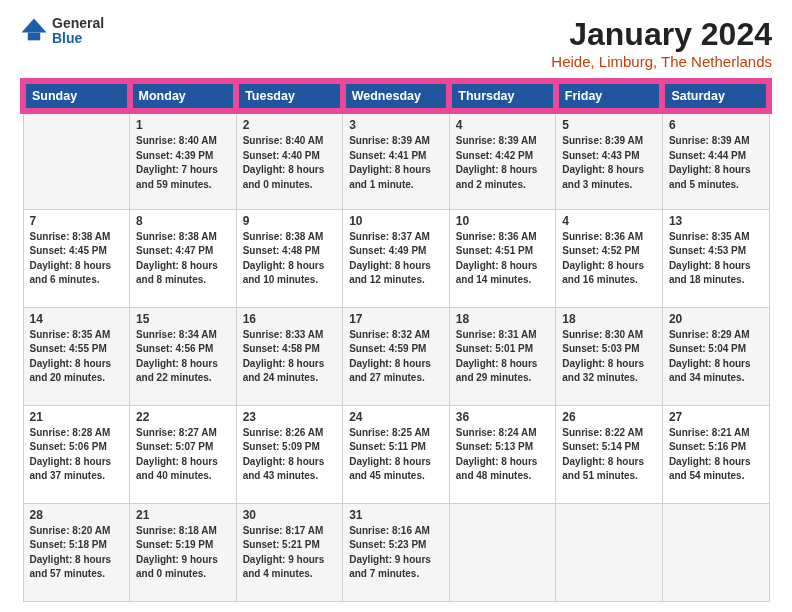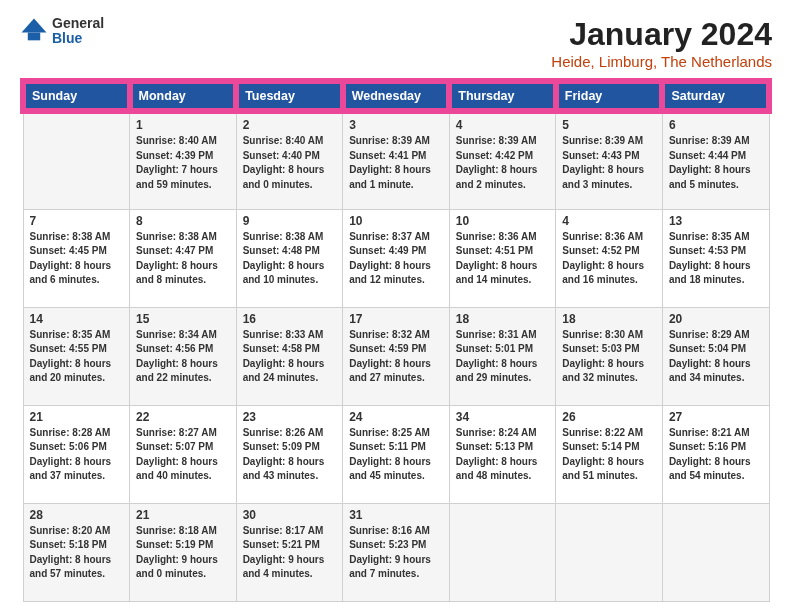--- a/index.html
+++ b/index.html
@@ -157,21 +157,21 @@
           <td><span class="day-num">17</span><span class="day-detail">Sunrise: 8:32 AM<br>Sunset: 4:59 PM<br>Daylight: 8 hours and 27 minutes.</span></td>
           <td><span class="day-num">18</span><span class="day-detail">Sunrise: 8:31 AM<br>Sunset: 5:01 PM<br>Daylight: 8 hours and 29 minutes.</span></td>
           <td><span class="day-num">18</span><span class="day-detail">Sunrise: 8:30 AM<br>Sunset: 5:03 PM<br>Daylight: 8 hours and 32 minutes.</span></td>
           <td><span class="day-num">20</span><span class="day-detail">Sunrise: 8:29 AM<br>Sunset: 5:04 PM<br>Daylight: 8 hours and 34 minutes.</span></td>
         </tr>
         <tr>
           <td><span class="day-num">21</span><span class="day-detail">Sunrise: 8:28 AM<br>Sunset: 5:06 PM<br>Daylight: 8 hours and 37 minutes.</span></td>
           <td><span class="day-num">22</span><span class="day-detail">Sunrise: 8:27 AM<br>Sunset: 5:07 PM<br>Daylight: 8 hours and 40 minutes.</span></td>
           <td><span class="day-num">23</span><span class="day-detail">Sunrise: 8:26 AM<br>Sunset: 5:09 PM<br>Daylight: 8 hours and 43 minutes.</span></td>
           <td><span class="day-num">24</span><span class="day-detail">Sunrise: 8:25 AM<br>Sunset: 5:11 PM<br>Daylight: 8 hours and 45 minutes.</span></td>
-          <td><span class="day-num">34</span><span class="day-detail">Sunrise: 8:24 AM<br>Sunset: 5:13 PM<br>Daylight: 8 hours and 48 minutes.</span></td>
+          <td><span class="day-num">36</span><span class="day-detail">Sunrise: 8:24 AM<br>Sunset: 5:13 PM<br>Daylight: 8 hours and 48 minutes.</span></td>
           <td><span class="day-num">26</span><span class="day-detail">Sunrise: 8:22 AM<br>Sunset: 5:14 PM<br>Daylight: 8 hours and 51 minutes.</span></td>
           <td><span class="day-num">27</span><span class="day-detail">Sunrise: 8:21 AM<br>Sunset: 5:16 PM<br>Daylight: 8 hours and 54 minutes.</span></td>
         </tr>
         <tr>
           <td><span class="day-num">28</span><span class="day-detail">Sunrise: 8:20 AM<br>Sunset: 5:18 PM<br>Daylight: 8 hours and 57 minutes.</span></td>
           <td><span class="day-num">21</span><span class="day-detail">Sunrise: 8:18 AM<br>Sunset: 5:19 PM<br>Daylight: 9 hours and 0 minutes.</span></td>
           <td><span class="day-num">30</span><span class="day-detail">Sunrise: 8:17 AM<br>Sunset: 5:21 PM<br>Daylight: 9 hours and 4 minutes.</span></td>
           <td><span class="day-num">31</span><span class="day-detail">Sunrise: 8:16 AM<br>Sunset: 5:23 PM<br>Daylight: 9 hours and 7 minutes.</span></td>
           <td class="empty-cell"></td>
           <td class="empty-cell"></td>

